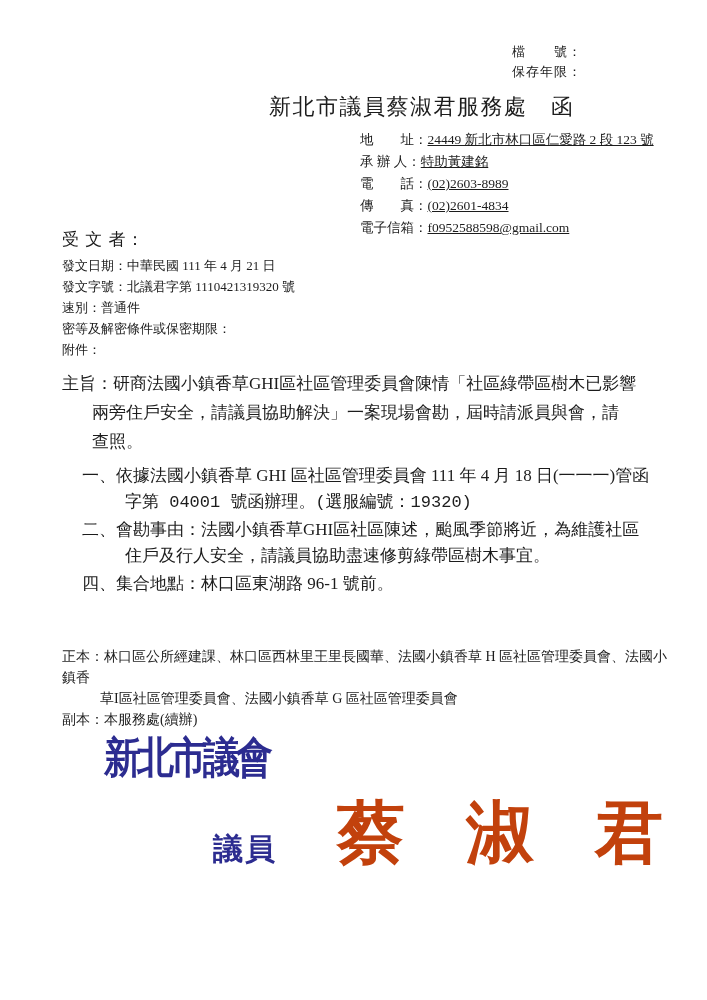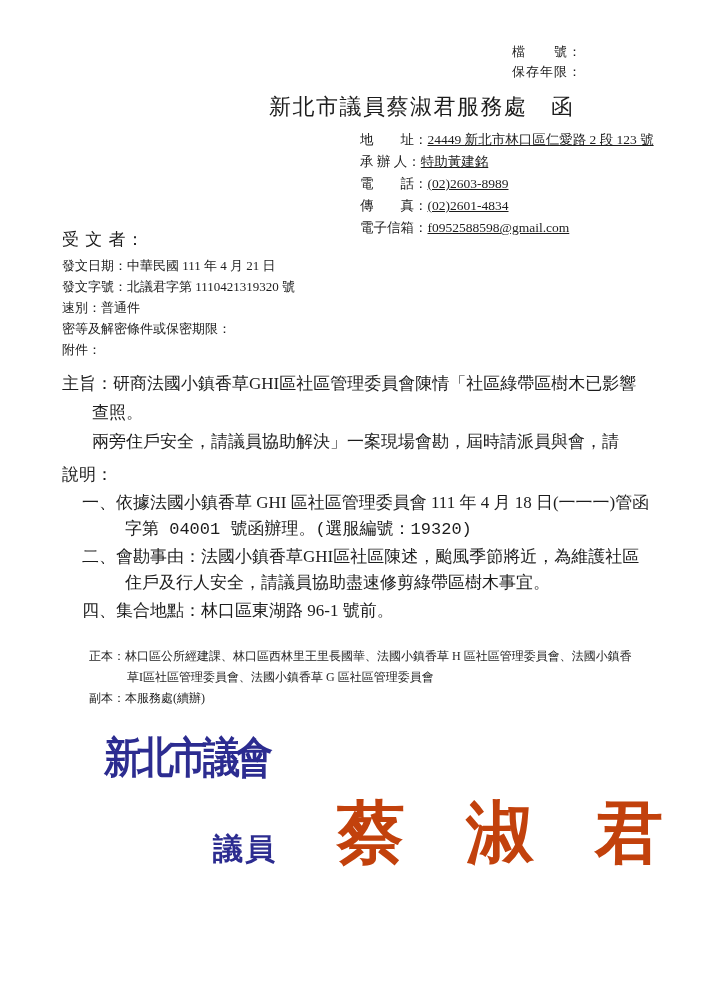--- a/index.html
+++ b/index.html
@@ -89,23 +89,22 @@
   .item { padding-left: 20px; }
   .item .no { display: inline-block; min-width: 34px; }
   .item .cont { margin-left: 43px; font-family: Liberation Mono, monospace; }
 
   
   .copies-block {
     position: absolute;
     left: 62px;
     top: 646px;
     width: 610px;
-    font-size: 12px;
+    font-size: 14px;
     line-height: 21px;
-    margin-left: 27px;
   }
   .copies-cont { margin-left: 38px; }
 
   
   .sig-council {
     position: absolute;
     left: 104px;
     top: 729px;
     font-size: 37px;
     font-weight: 900;
@@ -174,26 +173,25 @@
     <div>發文字號：北議君字第 1110421319320 號</div>
     <div>速別：普通件</div>
     <div>密等及解密條件或保密期限：</div>
     <div>附件：</div>
   </div>
 
   <div class="subject-block">
     <div>
       <span>主旨：</span><span>研商法國小鎮香草GHI區社區管理委員會陳情「社區綠帶區樹木已影響</span>
     </div>
+    <div class="subject-cont">兩旁住戶安全，請議員協助解決」一案現場會勘，屆時請派員與會，請</div>
     <div class="subject-cont">查照。</div>
-    <div class="subject-cont">兩旁住戶安全，請議員協助解決」一案現場會勘，屆時請派員與會，請</div>
   </div>
 
   <div class="explain-block">
-    <div>說明：</div>
     <div class="explain-items">
       <div class="item">
         <div>
           <span class="no">一、</span><span>依據法國小鎮香草 GHI 區社區管理委員會 111 年 4 月 18 日(一一一)管函</span>
         </div>
         <div class="cont">字第 04001 號函辦理。(選服編號：19320)</div>
       </div>
       <div class="item">
         <div>
           <span class="no">二、</span><span>會勘事由：法國小鎮香草GHI區社區陳述，颱風季節將近，為維護社區</span>

